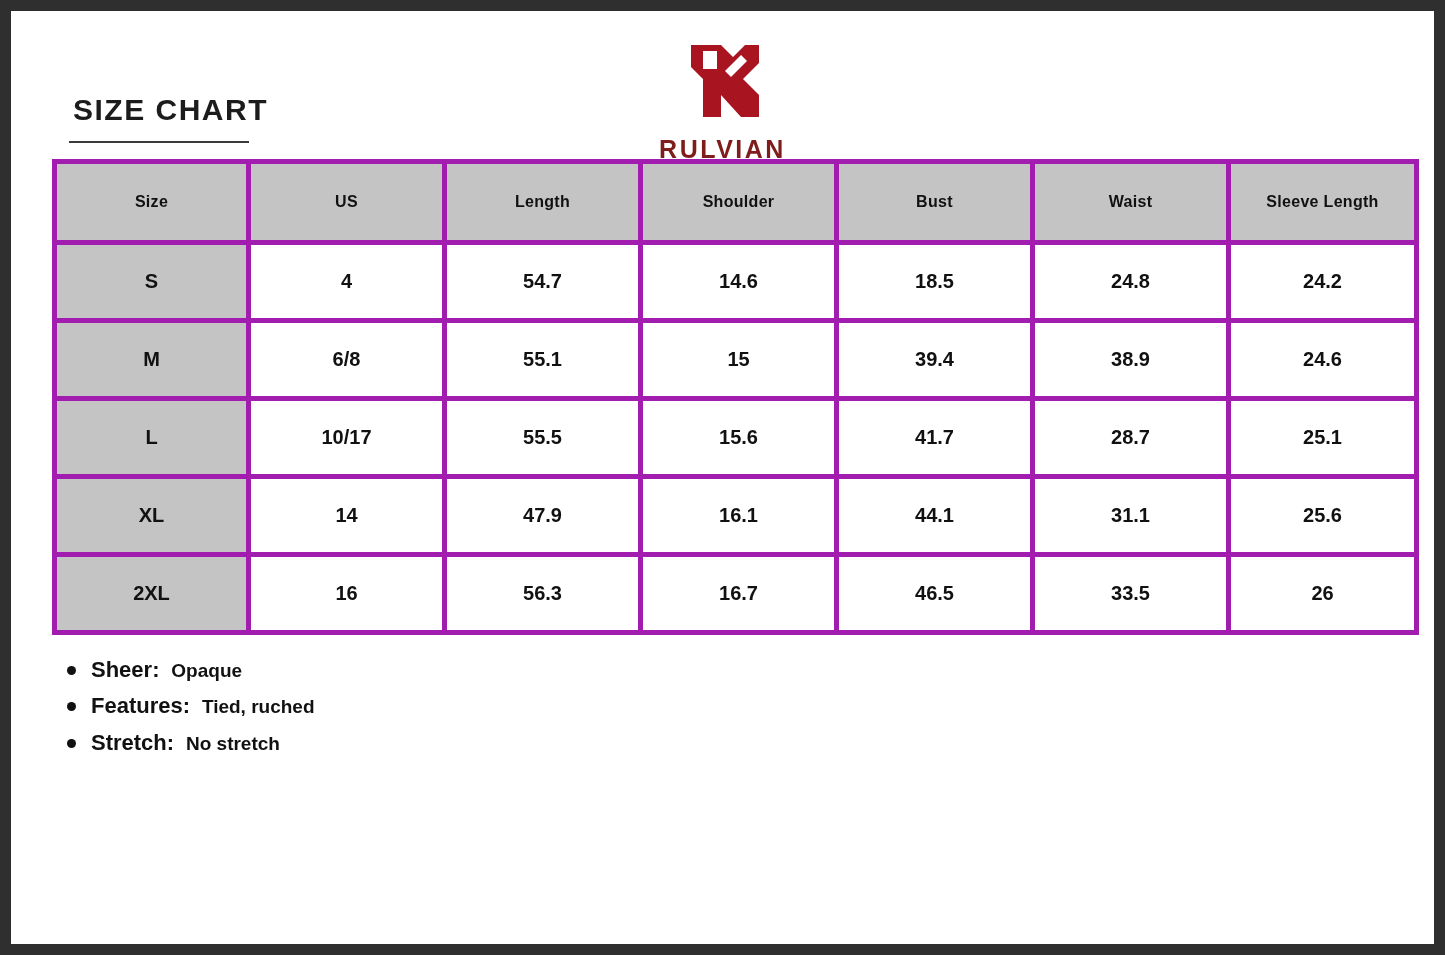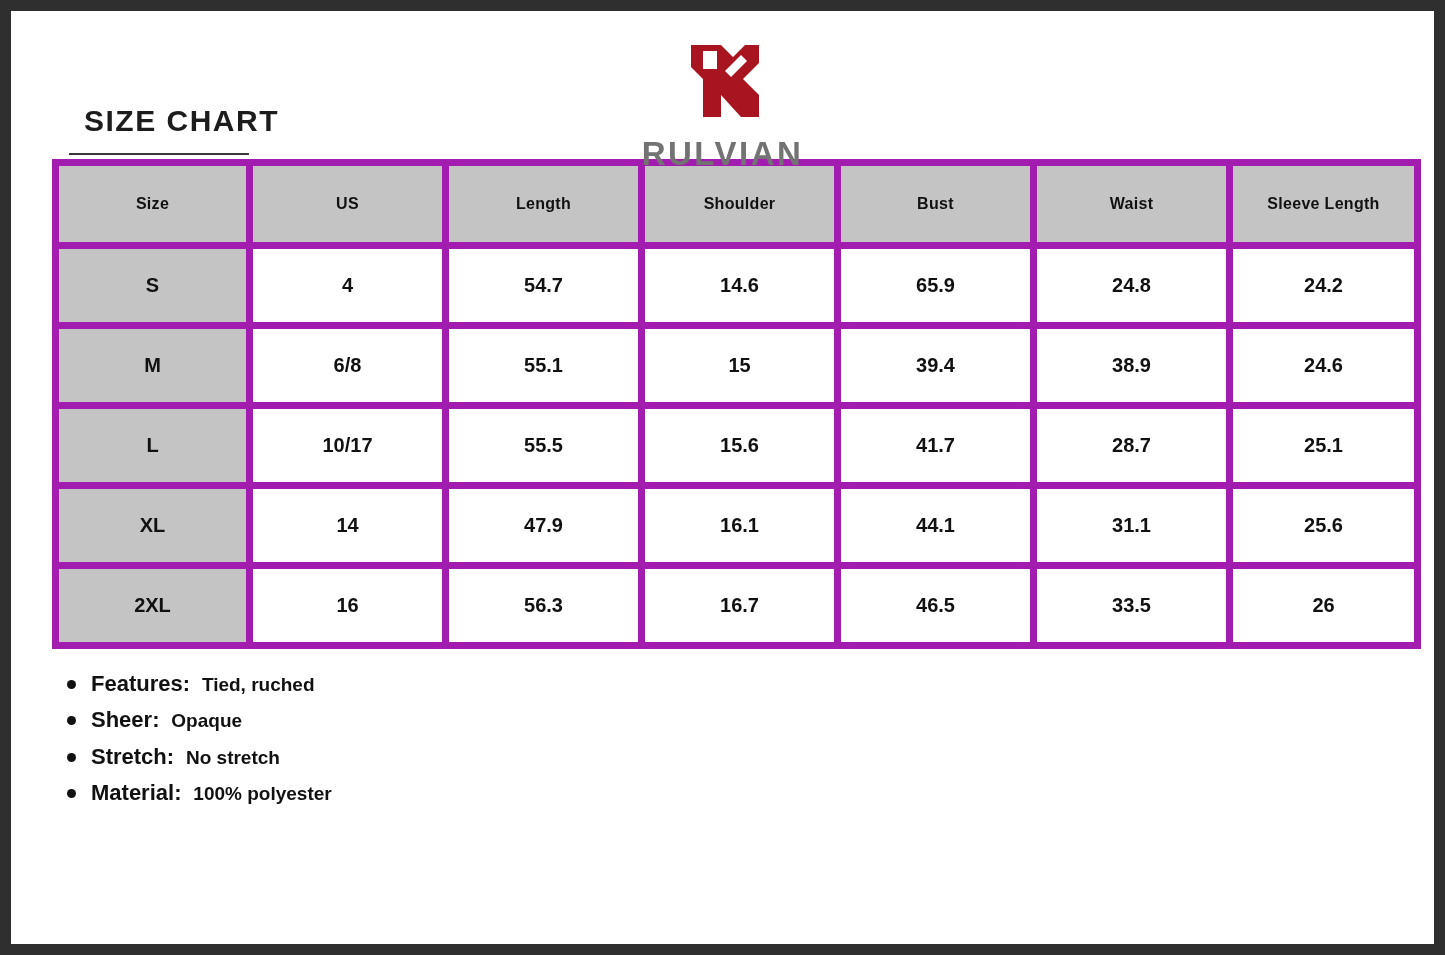--- a/index.html
+++ b/index.html
@@ -36,57 +36,57 @@
   .title-block {
     position: absolute;
     left: 20px;
     top: 48px;
   }
   .title {
     font-size: 30px;
     font-weight: bold;
     letter-spacing: 1.5px;
     color: #1c1c1c;
-    margin: 15px;
+    margin: 4px;
     font-family: "Liberation Sans", sans-serif;
   }
   .title-rule {
     width: 180px;
     height: 2px;
     background: #3a3a3a;
     margin-top: 14px;
   }
   .brand-block {
     position: absolute;
     left: 0; right: 0;
     top: 0;
     text-align: center;
   }
   .brand-logo {
     display: block;
     margin: 0 auto;
   }
   .brand-name {
-    font-size: 33px;
+    font-size: 25px;
     font-weight: bold;
     letter-spacing: 2.5px;
-    color: #737373;
+    color: #7f1d1d;
     margin-top: 2px;
     font-family: "Liberation Sans", sans-serif;
   }
 
   
   table.size-table {
     border-collapse: collapse;
     width: 1332px;
     margin-left: 3px;
     table-layout: fixed;
   }
   table.size-table td, table.size-table th {
-    border: 7px solid #a21caf;
+    border: 5px solid #a21caf;
     text-align: center;
     font-weight: bold;
     color: #111111;
     font-family: "Liberation Sans", sans-serif;
   }
   table.size-table thead th {
     background: #c4c4c4;
     font-size: 16px;
     height: 74px;
     letter-spacing: 0.3px;
@@ -181,21 +181,21 @@
           <th>Waist</th>
           <th>Sleeve Length</th>
         </tr>
       </thead>
       <tbody>
         <tr>
           <td class="size-cell">S</td>
           <td>4</td>
           <td>54.7</td>
           <td>14.6</td>
-          <td>65.9</td>
+          <td>18.5</td>
           <td>24.8</td>
           <td>24.2</td>
         </tr>
         <tr>
           <td class="size-cell">M</td>
           <td>6/8</td>
           <td>55.1</td>
           <td>15</td>
           <td>39.4</td>
           <td>38.9</td>
@@ -226,31 +226,27 @@
           <td>16.7</td>
           <td>46.5</td>
           <td>33.5</td>
           <td>26</td>
         </tr>
       </tbody>
     </table>
 
     <ul class="notes">
       <li>
+        <span class="note-label">Sheer:</span>
+        <span class="note-value">Opaque</span>
+      </li>
+      <li>
         <span class="note-label">Features:</span>
         <span class="note-value">Tied, ruched</span>
-      </li>
-      <li>
-        <span class="note-label">Sheer:</span>
-        <span class="note-value">Opaque</span>
       </li>
       <li>
         <span class="note-label">Stretch:</span>
         <span class="note-value">No stretch</span>
       </li>
-      <li>
-        <span class="note-label">Material:</span>
-        <span class="note-value">100% polyester</span>
-      </li>
     </ul>
 
   </div>
 </div>
 
 </body></html>

